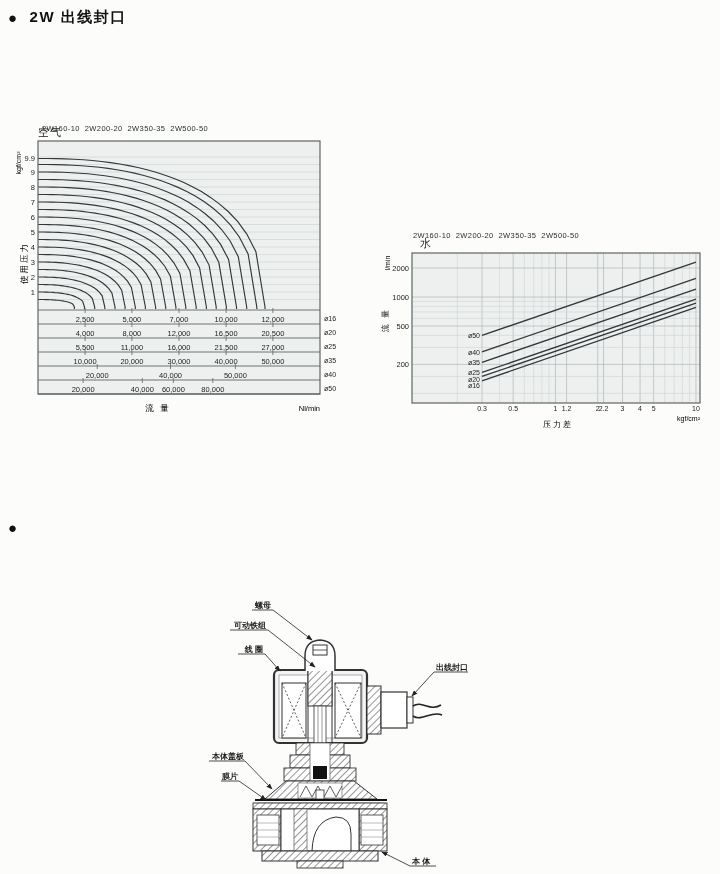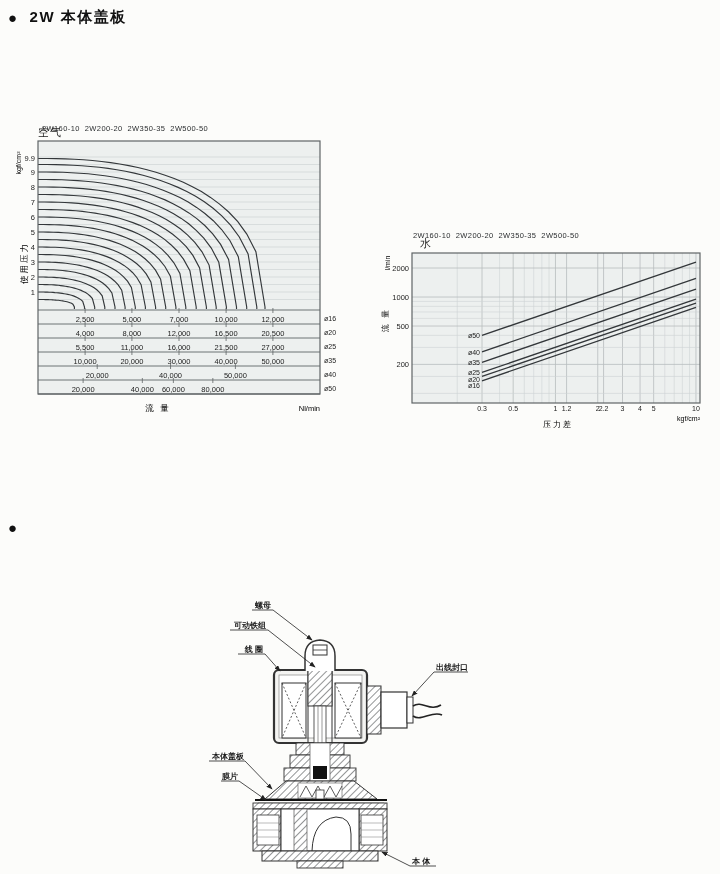--- a/index.html
+++ b/index.html
@@ -14,21 +14,21 @@
   svg{position:absolute;}
   svg text{font-family:"Liberation Sans",sans-serif;}
 </style>
 </head>
 <body>
 
 <div class="page">
 
   <div class="sec" style="left:8px;top:8px;">
     <span class="bullet">●</span>
-    <span>2W 本体盖板</span>
+    <span>2W 出线封口</span>
   </div>
 
   <div class="models" style="left:42px;top:95px;">
     <div>2W160-10  2W200-20  2W350-35  2W500-50</div>
     <div>2W160-15  2W250-25  2W400-40</div>
   </div>
   <div class="medium" style="left:38px;top:125px;">空气</div>
 
   <svg id="air-plot" style="left:8px;top:138px;" width="352" height="278" viewBox="8 138 352 278">
     <g id="air-gen">

